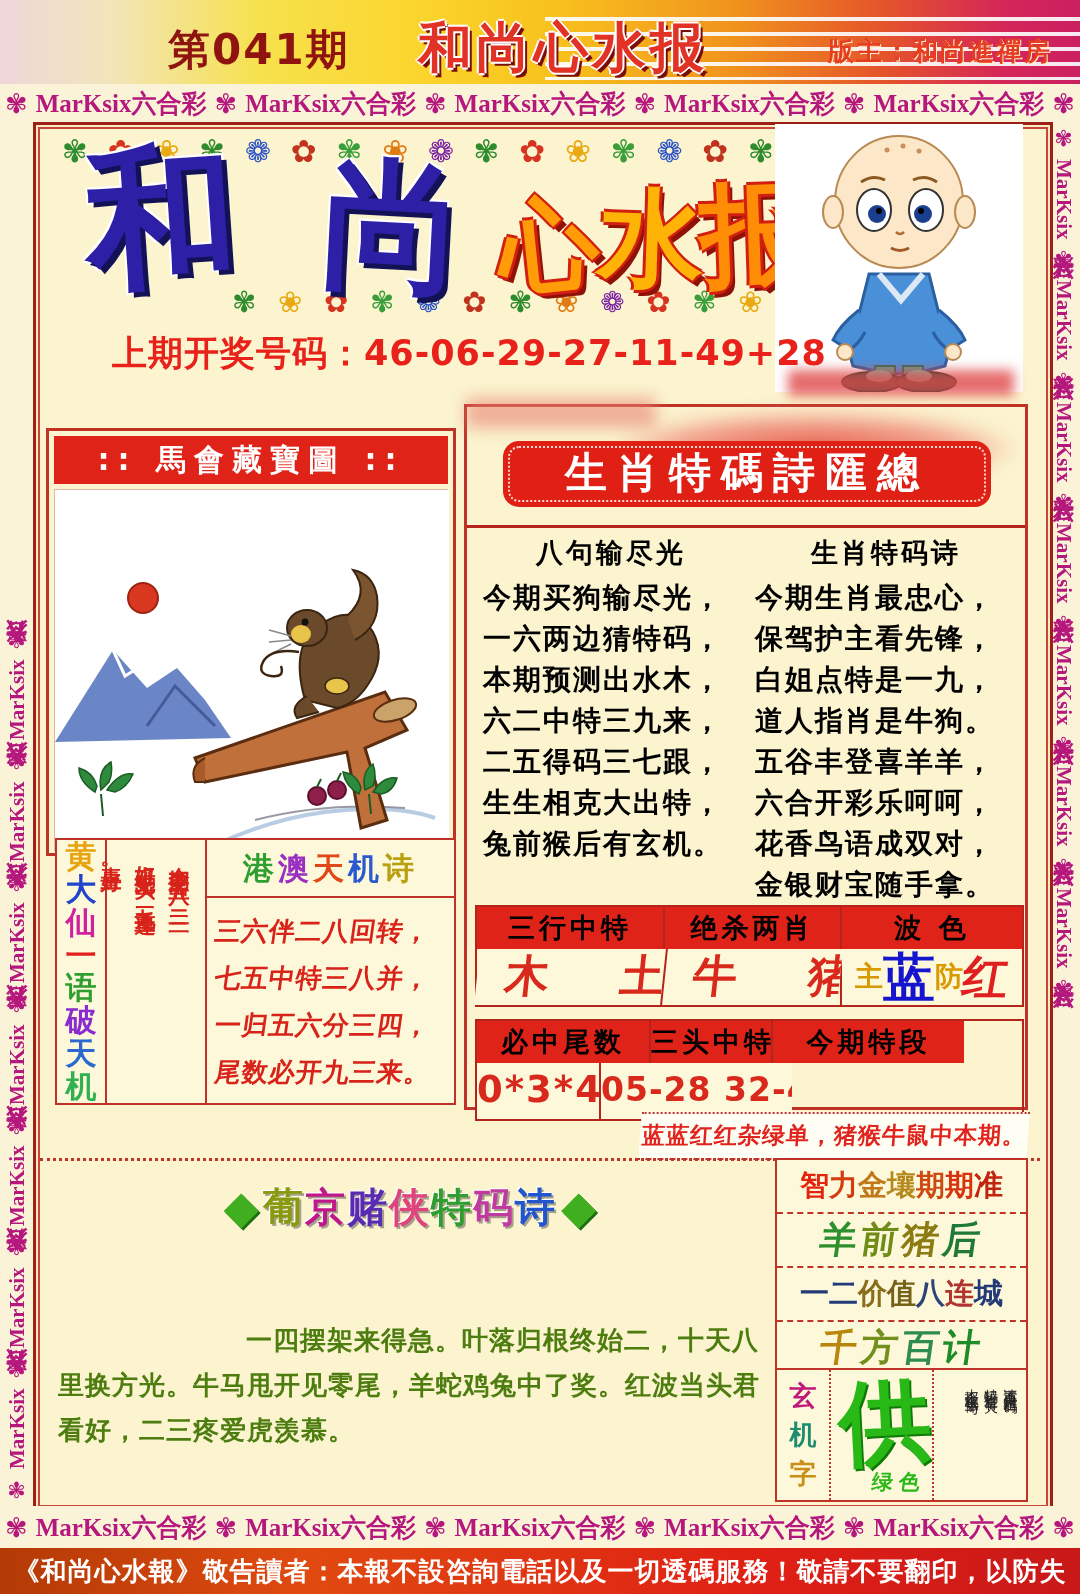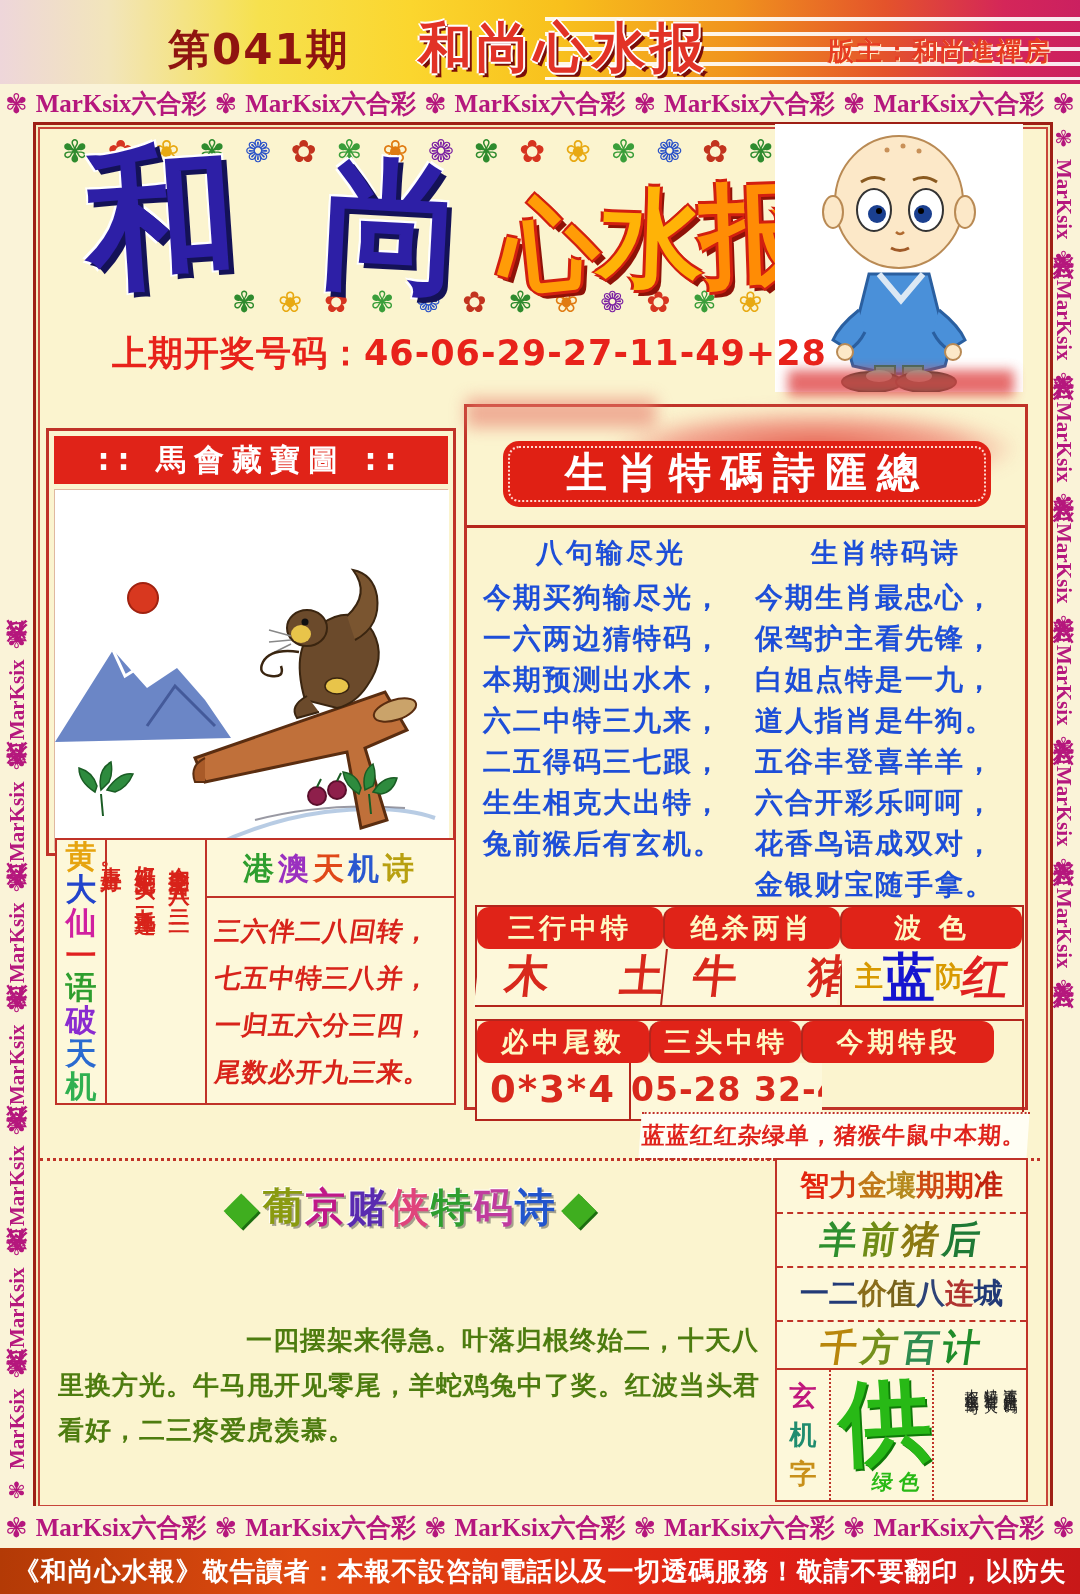--- a/index.html
+++ b/index.html
@@ -68,38 +68,38 @@
   .tre-head{height:48px;background:#e02318;color:#fff;font-size:30px;font-weight:bold;letter-spacing:8px;
     text-align:center;line-height:48px;}
   .tre-body{margin-top:5px;height:360px;background:#fff;border:1px solid #e0b8a0;}
 
   
   .zodiac-box{left:464px;top:404px;width:564px;height:706px;border:3px solid #c03228;background:#fbf4cf;box-sizing:border-box;}
   .z-head{position:absolute;left:36px;top:34px;width:488px;height:66px;background:#e02014;border-radius:16px;
     color:#fff;font-size:42px;font-weight:bold;letter-spacing:10px;text-align:center;line-height:64px;z-index:2;}
   .z-head::after{content:"";position:absolute;left:5px;top:5px;right:5px;bottom:5px;border:2px dotted #ffd9d0;border-radius:11px;}
   .z-divider{position:absolute;left:0;right:0;top:118px;border-top:3px solid #b5251c;}
-  .poem-col{position:absolute;top:128px;color:#1d4ed8;font-weight:bold;}
+  .poem-col{position:absolute;top:128px;color:#000000;font-weight:bold;}
   .poem-col .pc-title{font-size:27px;text-align:center;letter-spacing:3px;margin-bottom:6px;}
   .poem-col .pc-lines span{display:block;font-size:28px;line-height:41px;letter-spacing:2px;}
   .poem-left{left:16px;width:256px;}
   .poem-right{left:288px;width:262px;}
 
   
   .ptable{position:absolute;left:8px;width:545px;border:2px solid #b3251c;}
   .ptable .row{display:flex;}
   .ptable .cell{box-sizing:border-box;border-left:2px solid #b3251c;overflow:hidden;white-space:nowrap;}
   .ptable .cell:first-child{border-left:none;}
-  .ptable .hrow .cell{background:#e02318;color:#fef9c3;font-size:27px;font-weight:bold;height:42px;line-height:42px;
-    text-align:center;letter-spacing:4px;border-radius:12px;}
+  .ptable .hrow .cell{background:#e02318;color:#000000;font-size:27px;font-weight:bold;height:42px;line-height:42px;
+    text-align:center;letter-spacing:4px;}
   .ptable .vrow .cell{background:#fdf8da;color:#d8291c;height:56px;line-height:54px;text-align:center;font-weight:bold;}
   .t1{top:498px;}
   .t2{top:612px;}
   .w1{width:186px;} .w2{width:177px;} .w3{width:182px;}
-  .x1{width:172px;} .x2{width:152px;} .x3{width:193px;}
+  .x1{width:172px;} .x2{width:122px;} .x3{width:193px;}
   .cal{font-size:44px;letter-spacing:28px;padding-left:28px;transform:skewX(-6deg);}
   .wave-cell span{display:inline-block;vertical-align:middle;font-weight:bold;}
   .num-val{font-size:33px;letter-spacing:0px;}
   .head-val{font-size:37px;letter-spacing:2px;}
   .seg-val{font-size:33px;letter-spacing:1px;}
 
   .note-bar{left:640px;top:1112px;width:388px;height:44px;background:#fffef4;border-top:2px dotted #c03328;
     border-bottom:2px dotted #c03328;color:#e0231c;font-size:23px;font-weight:bold;text-align:center;
     line-height:42px;transform:skewX(-4deg);letter-spacing:1px;}
   .dotted-line{left:40px;top:1158px;width:1000px;border-top:3px dotted #c03328;}

